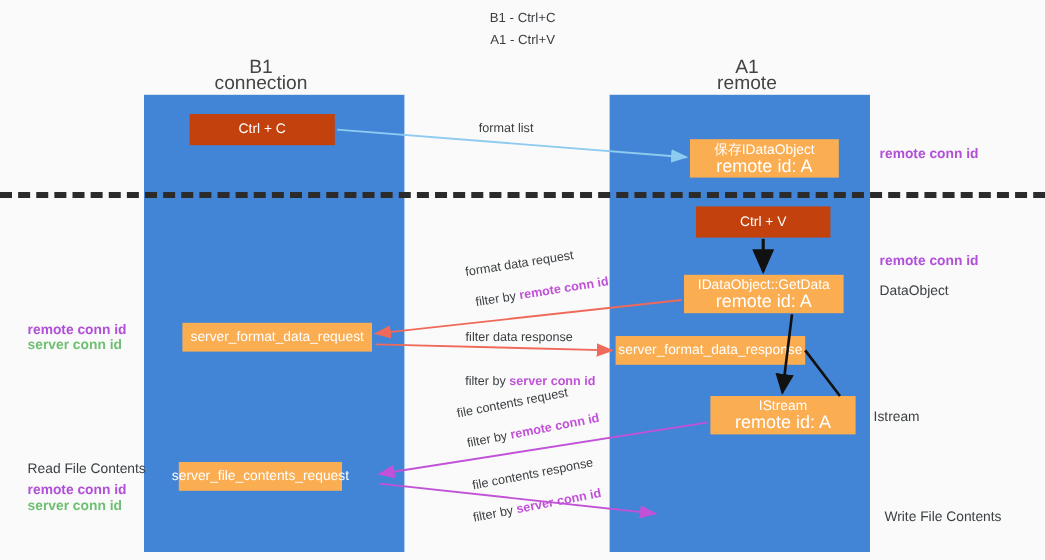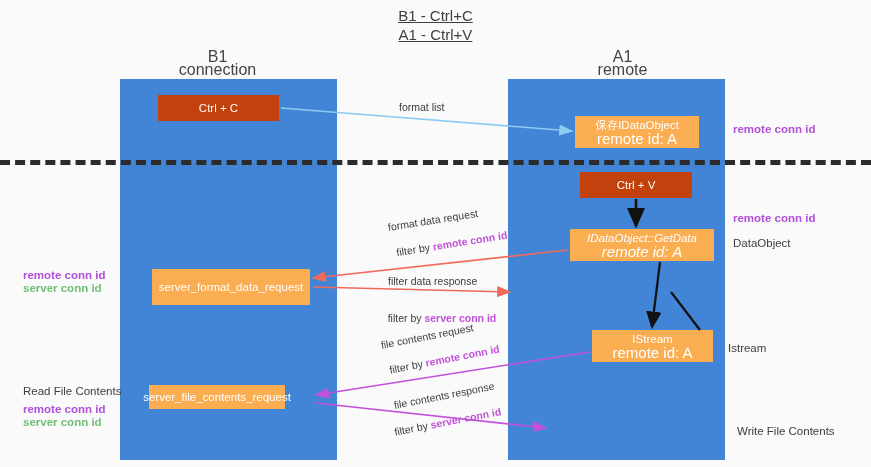--- a/index.html
+++ b/index.html
@@ -14,25 +14,24 @@
     overflow: hidden;
   }
   #stage { position: absolute; inset: 0; }
 
   .abs { position: absolute; }
 
   
   .title {
     left: 0; right: 0; top: 6px;
     text-align: center;
-    font-size: 15px;
+    font-size: 11px;
     line-height: 19px;
     color: #3c4043;
     white-space: pre;
-    text-decoration: underline;
   }
 
   
   .colhead {
     font-size: 16px;
     line-height: 13px;
     text-align: center;
     color: #444;
     white-space: pre;
   }
@@ -117,29 +116,32 @@
 
   <div class="abs box orange" style="left:575px; top:116px; width:124px; height:32px;">
     <span>保存IDataObject</span>
     <span class="l2">remote id: A</span>
   </div>
 
   <div class="abs box green" style="left:580px; top:172px; width:112px; height:26px;">
     <span>Ctrl + V</span>
   </div>
 
-  <div class="abs box orange" style="left:570px; top:229px; width:144px; height:32px;font-style:italic;">
+  <div class="abs box orange" style="left:570px; top:229px; width:133px; height:32px;">
     <span>IDataObject::GetData</span>
     <span class="l2">remote id: A</span>
   </div>
 
-  <div class="abs box orange" style="left:152px; top:269px; width:158px; height:36px;">
+  <div class="abs box orange" style="left:152px; top:269px; width:158px; height:24px;">
     <span>server_format_data_request</span>
   </div>
 
+  <div class="abs box orange" style="left:513px; top:280px; width:158px; height:24px;">
+    <span>server_format_data_response</span>
+  </div>
 
   <div class="abs box orange" style="left:592px; top:330px; width:121px; height:32px;">
     <span>IStream</span>
     <span class="l2">remote id: A</span>
   </div>
 
   <div class="abs box orange" style="left:149px; top:385px; width:136px; height:24px;">
     <span>server_file_contents_request</span>
   </div>
 

